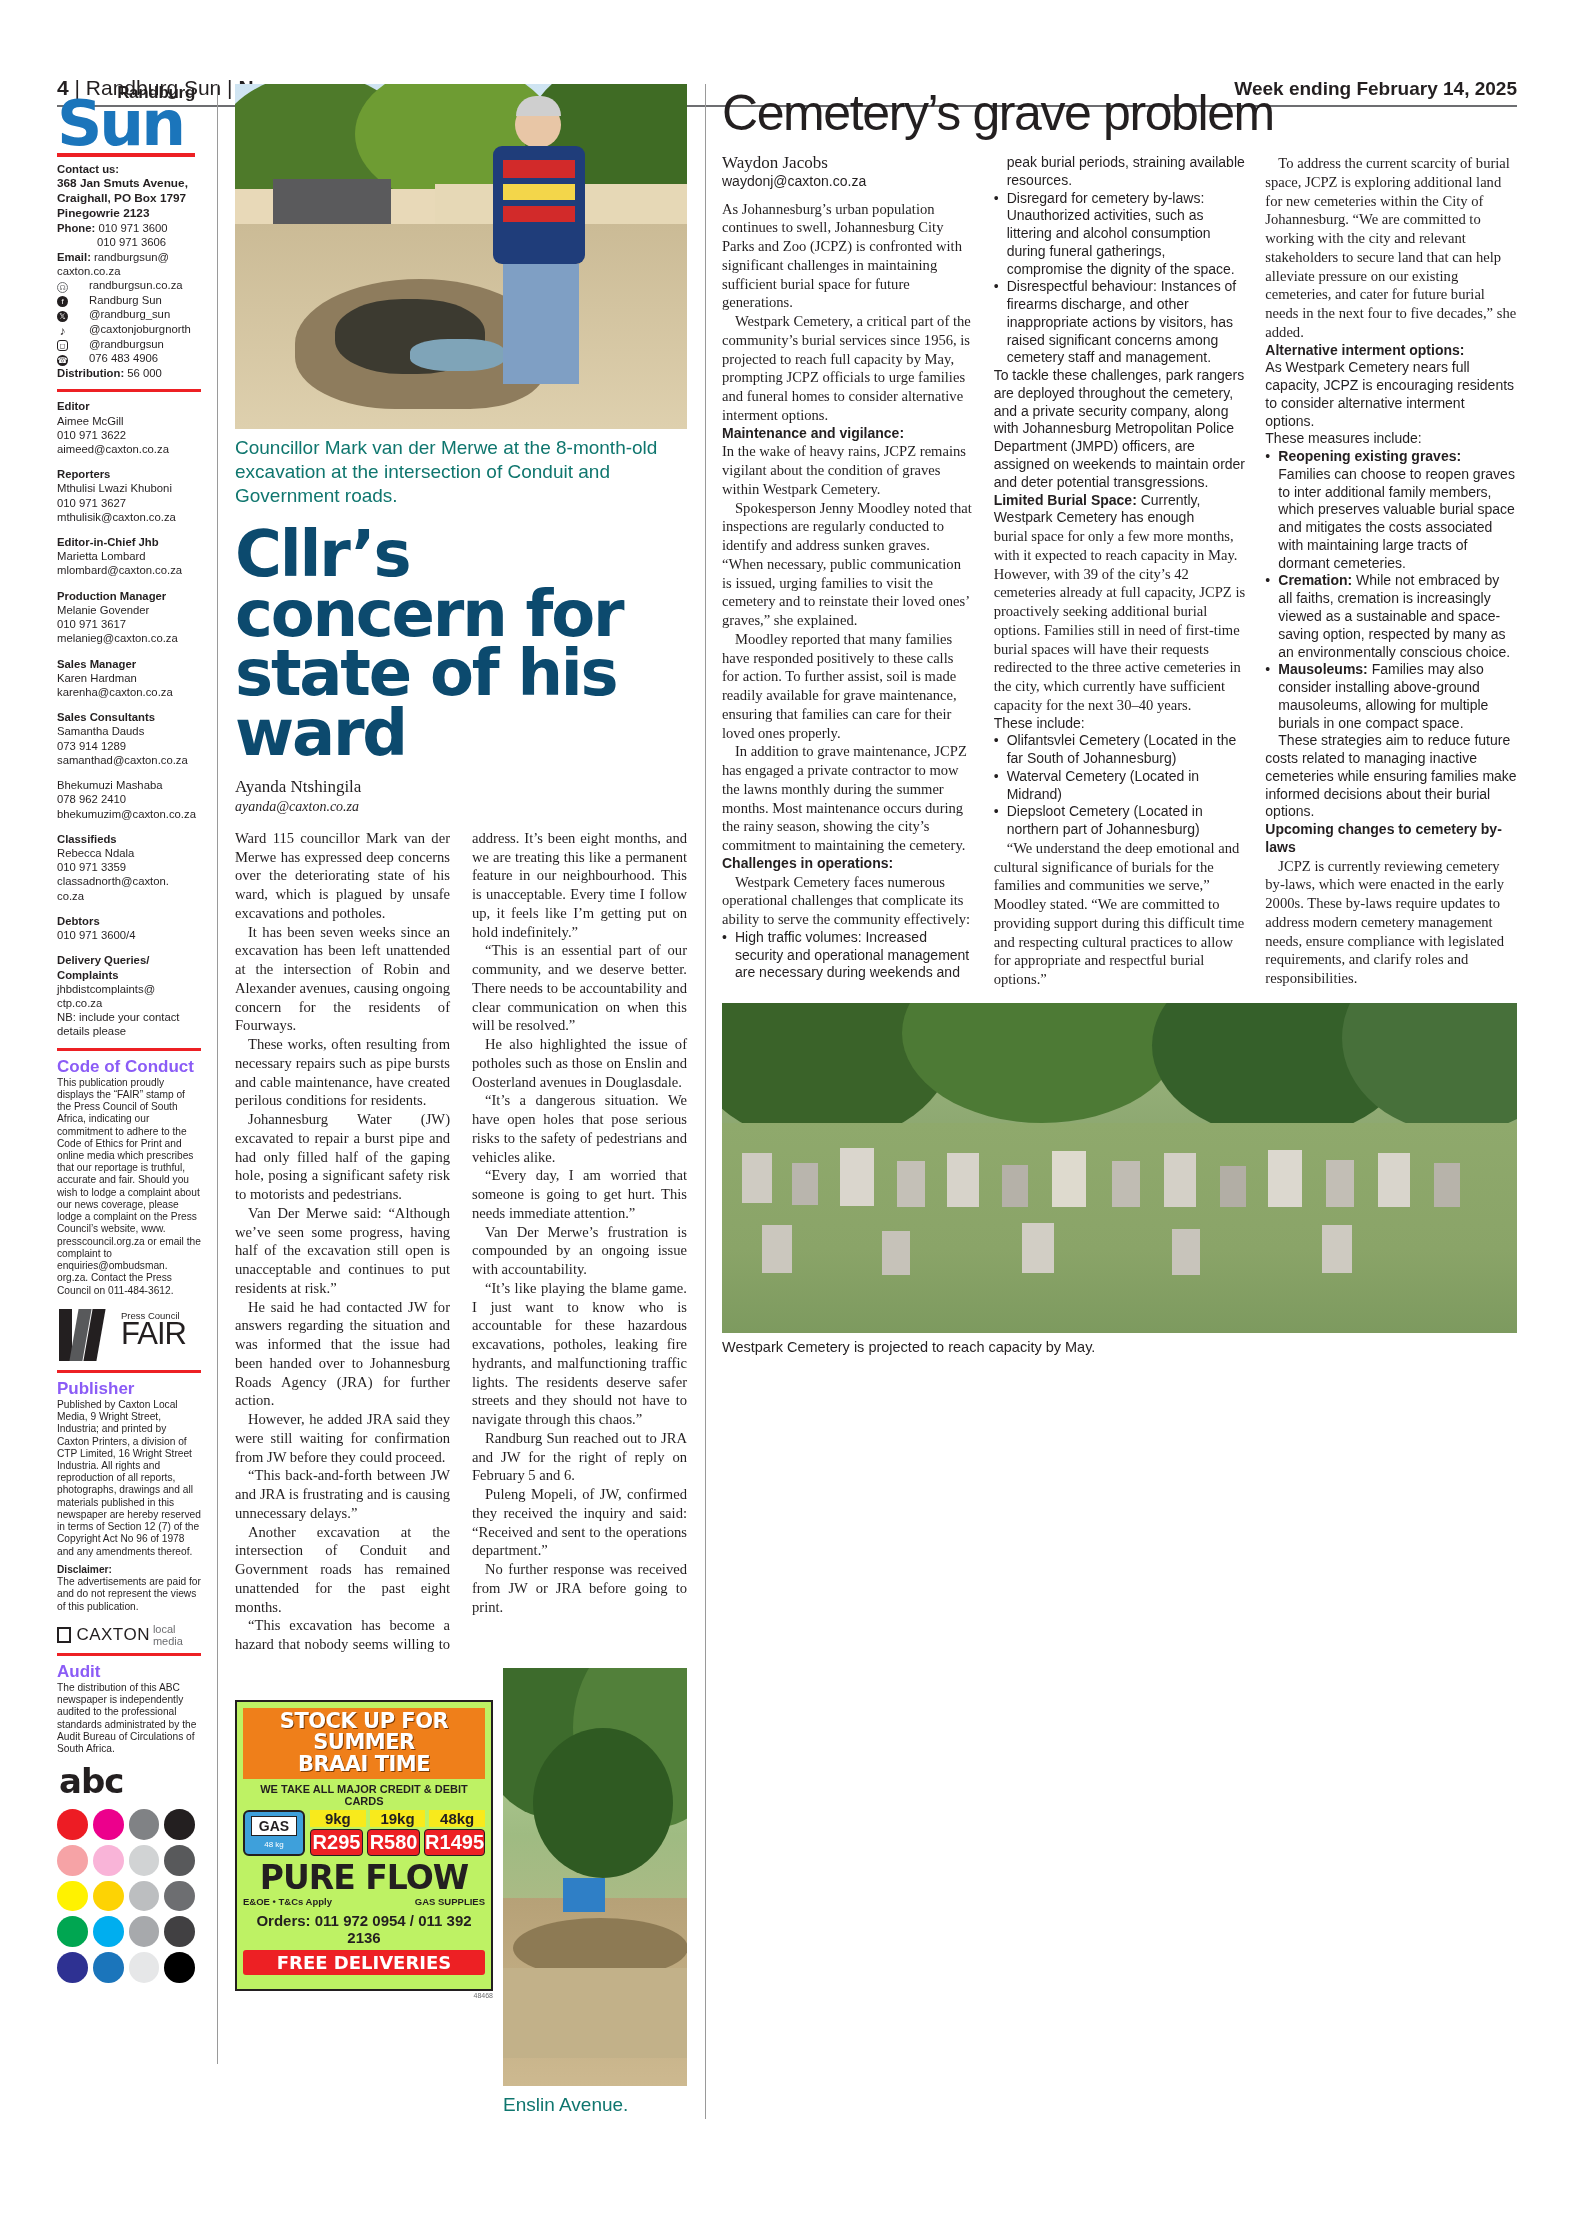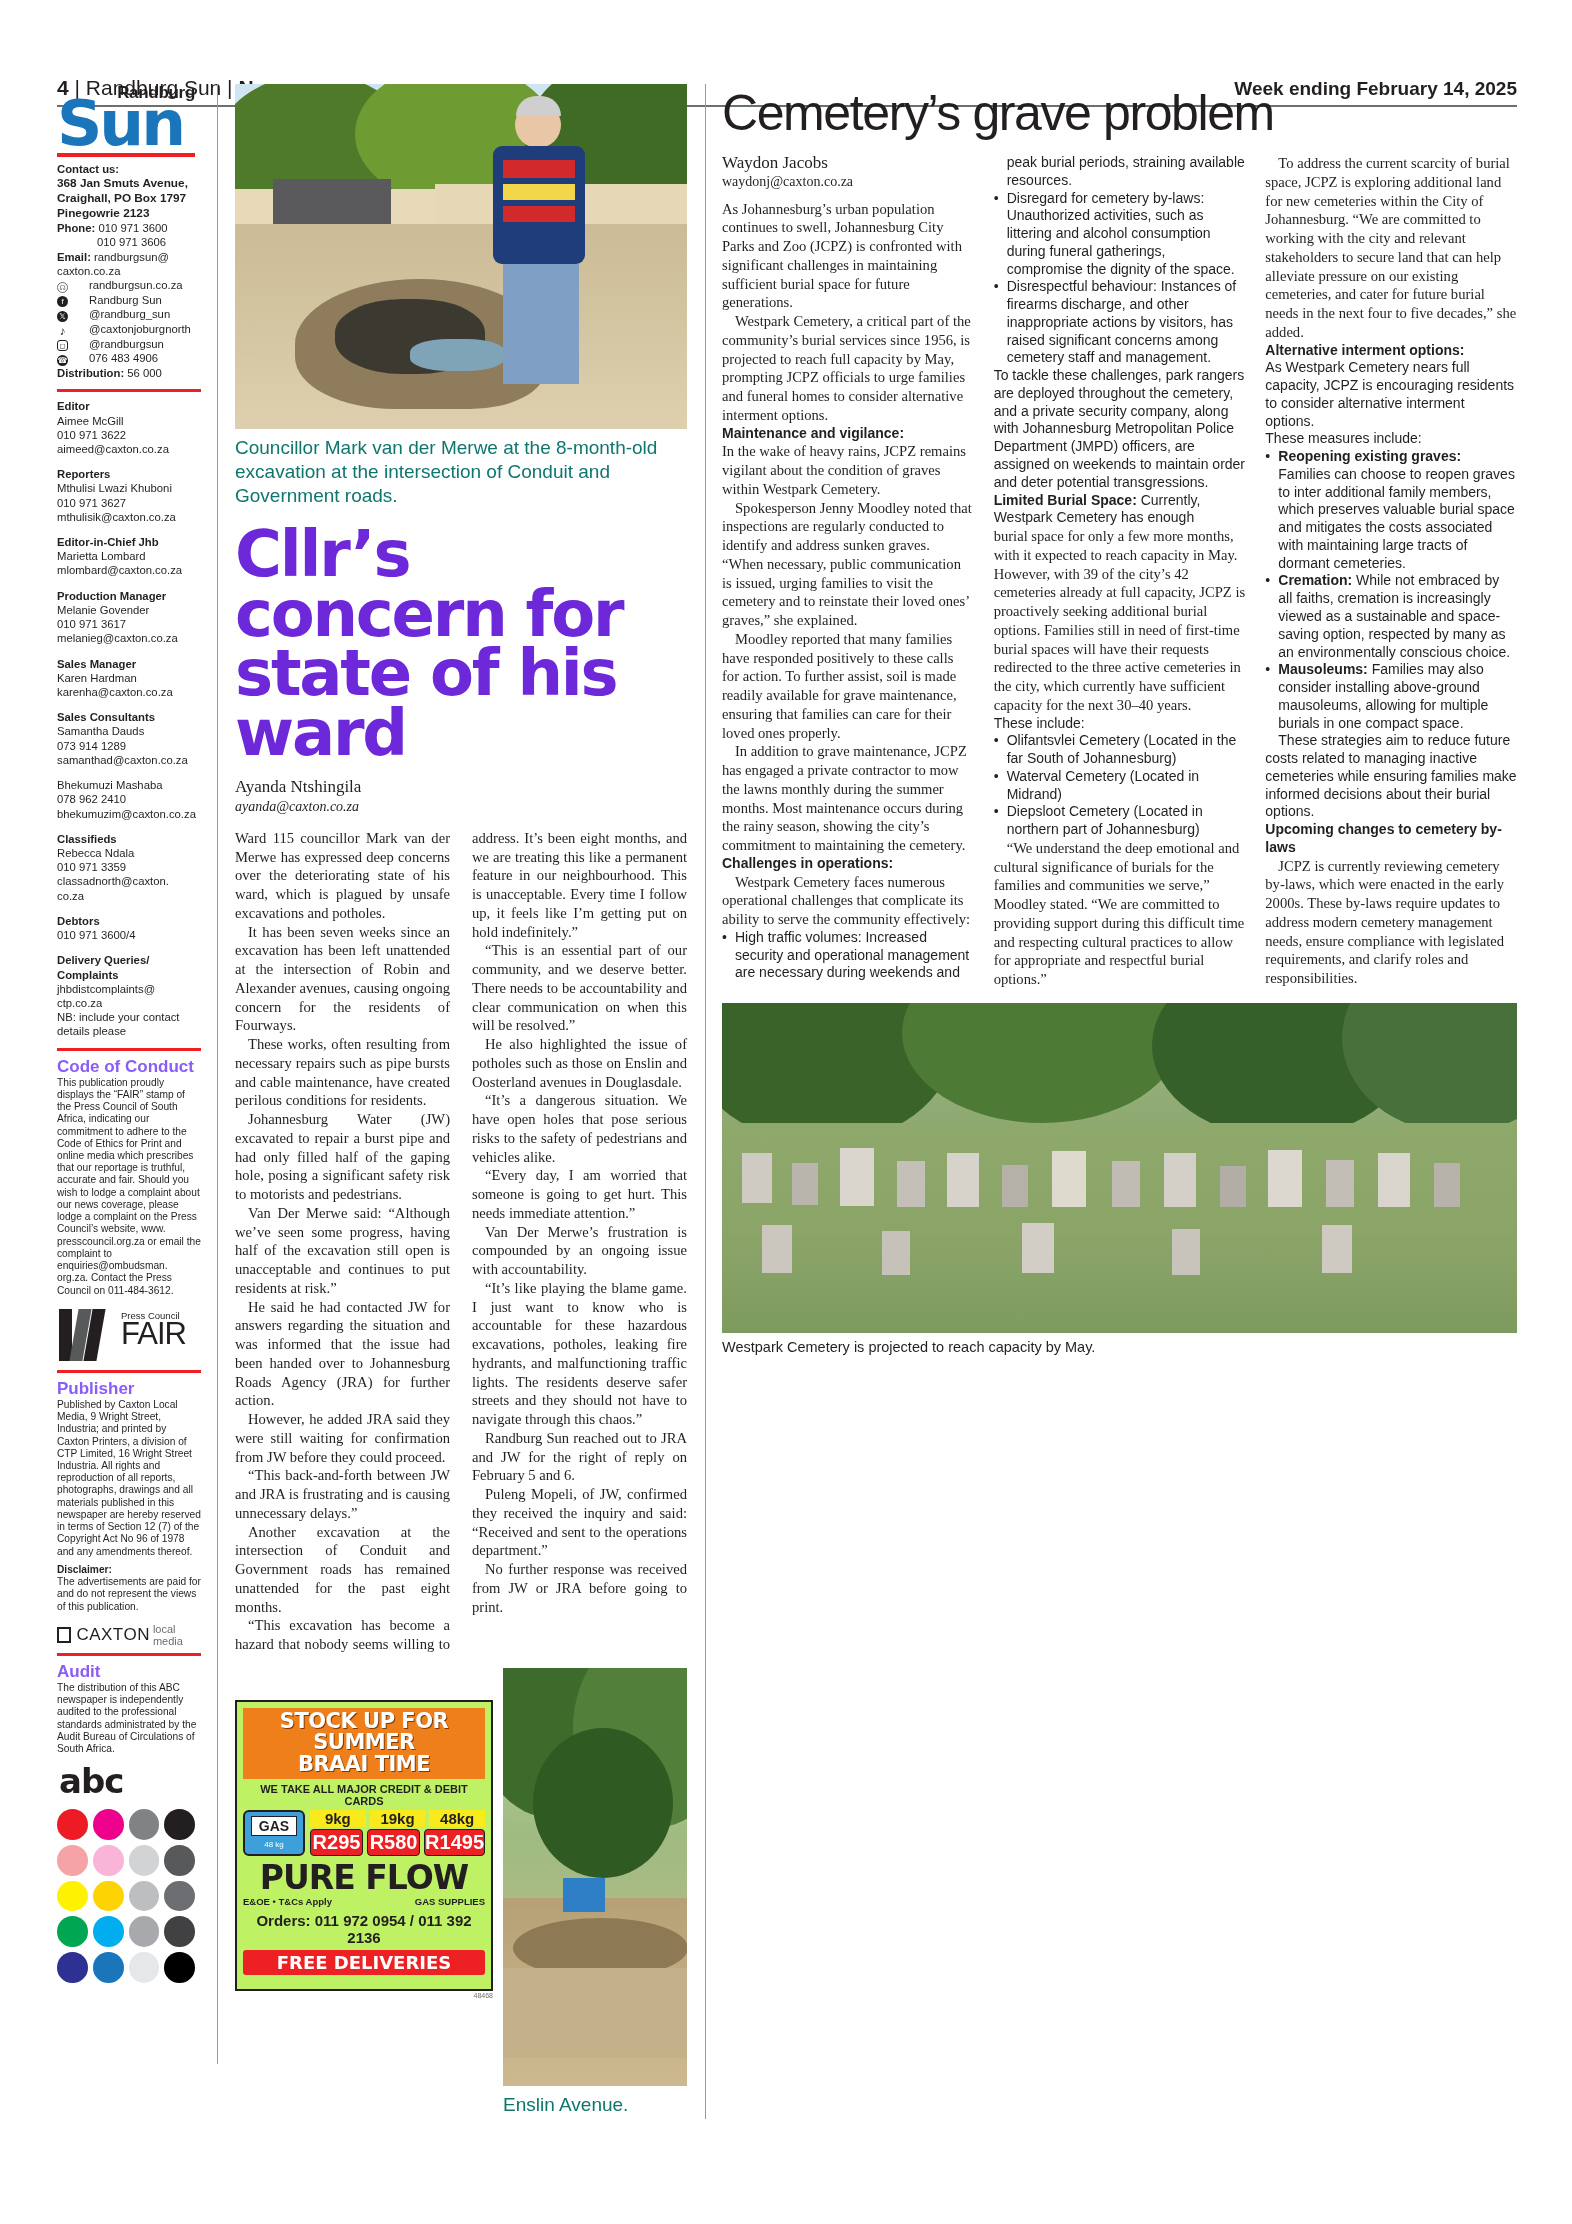--- a/index.html
+++ b/index.html
@@ -97,21 +97,21 @@
   .sw { width:100%; padding-top:100%; border-radius:50%; }
 
   
   .photo { width:100%; background:#cdc8bb; display:block; position:relative; overflow:hidden; }
   .caption { font-size:19px; line-height:1.25; margin:7px 0 0 0; color:#0f766e; }
 
   .headline {
     font-family:"DejaVu Sans", sans-serif;
     font-weight:bold;
     font-size:64px; line-height:0.93; letter-spacing:-2.2px;
-    color:#6d28d9; margin:18px 0 14px 0;
+    color:#0c4a6e; margin:18px 0 14px 0;
   }
   .byline { font-size:17px; color:#231f20; line-height:1.15; margin-bottom:2px; font-family:"Liberation Serif", serif;}
   .byline-mail { font-size:14px; color:#231f20; font-style:italic; font-family:"Liberation Serif", serif; }
 
   .body2 { column-count:2; column-gap:22px; margin-top:14px;
            font-family:"Liberation Serif", serif; font-size:14.6px; line-height:1.285; text-align:justify; }
   .body2 p { margin:0; text-indent:13px; }
   .body2 p.first { text-indent:0; }
 
   
@@ -150,21 +150,21 @@
     font-family:"Liberation Sans", sans-serif; margin:4px 0 16px 0;
   }
   .r-cols { column-count:3; column-gap:20px;
             font-family:"Liberation Serif", serif; font-size:14.6px; line-height:1.285; text-align:left; }
   .r-cols p { margin:0; text-indent:13px; }
   .r-cols p.first { text-indent:0; }
   .r-cols p.noindent { text-indent:0; }
   .r-cols .sans { font-family:"Liberation Sans", sans-serif; font-size:14px; line-height:1.27; }
   .r-cols .sansb { font-family:"Liberation Sans", sans-serif; font-size:14px; font-weight:bold; line-height:1.27; }
   .r-byline { font-family:"Liberation Serif", serif; font-size:17px; line-height:1.1; }
-  .r-byline-mail { font-family:Liberation Serif, serif; font-size:14px; }
+  .r-byline-mail { font-family:Liberation Sans, sans-serif; font-size:14px; }
 
   .r-photo { width:100%; background:#b9c0a6; }
   .r-caption { font-size:14.5px; margin-top:6px; }
 
   
   .ph { position:relative; overflow:hidden; }
   .ph .sky { position:absolute; inset:0; background:linear-gradient(#cfe4f2,#eaf2f7 55%,#e7e2d4); }
   .ph .tree { position:absolute; border-radius:50%; }
   .ph .ground { position:absolute; left:0; right:0; bottom:0; }
 </style>

